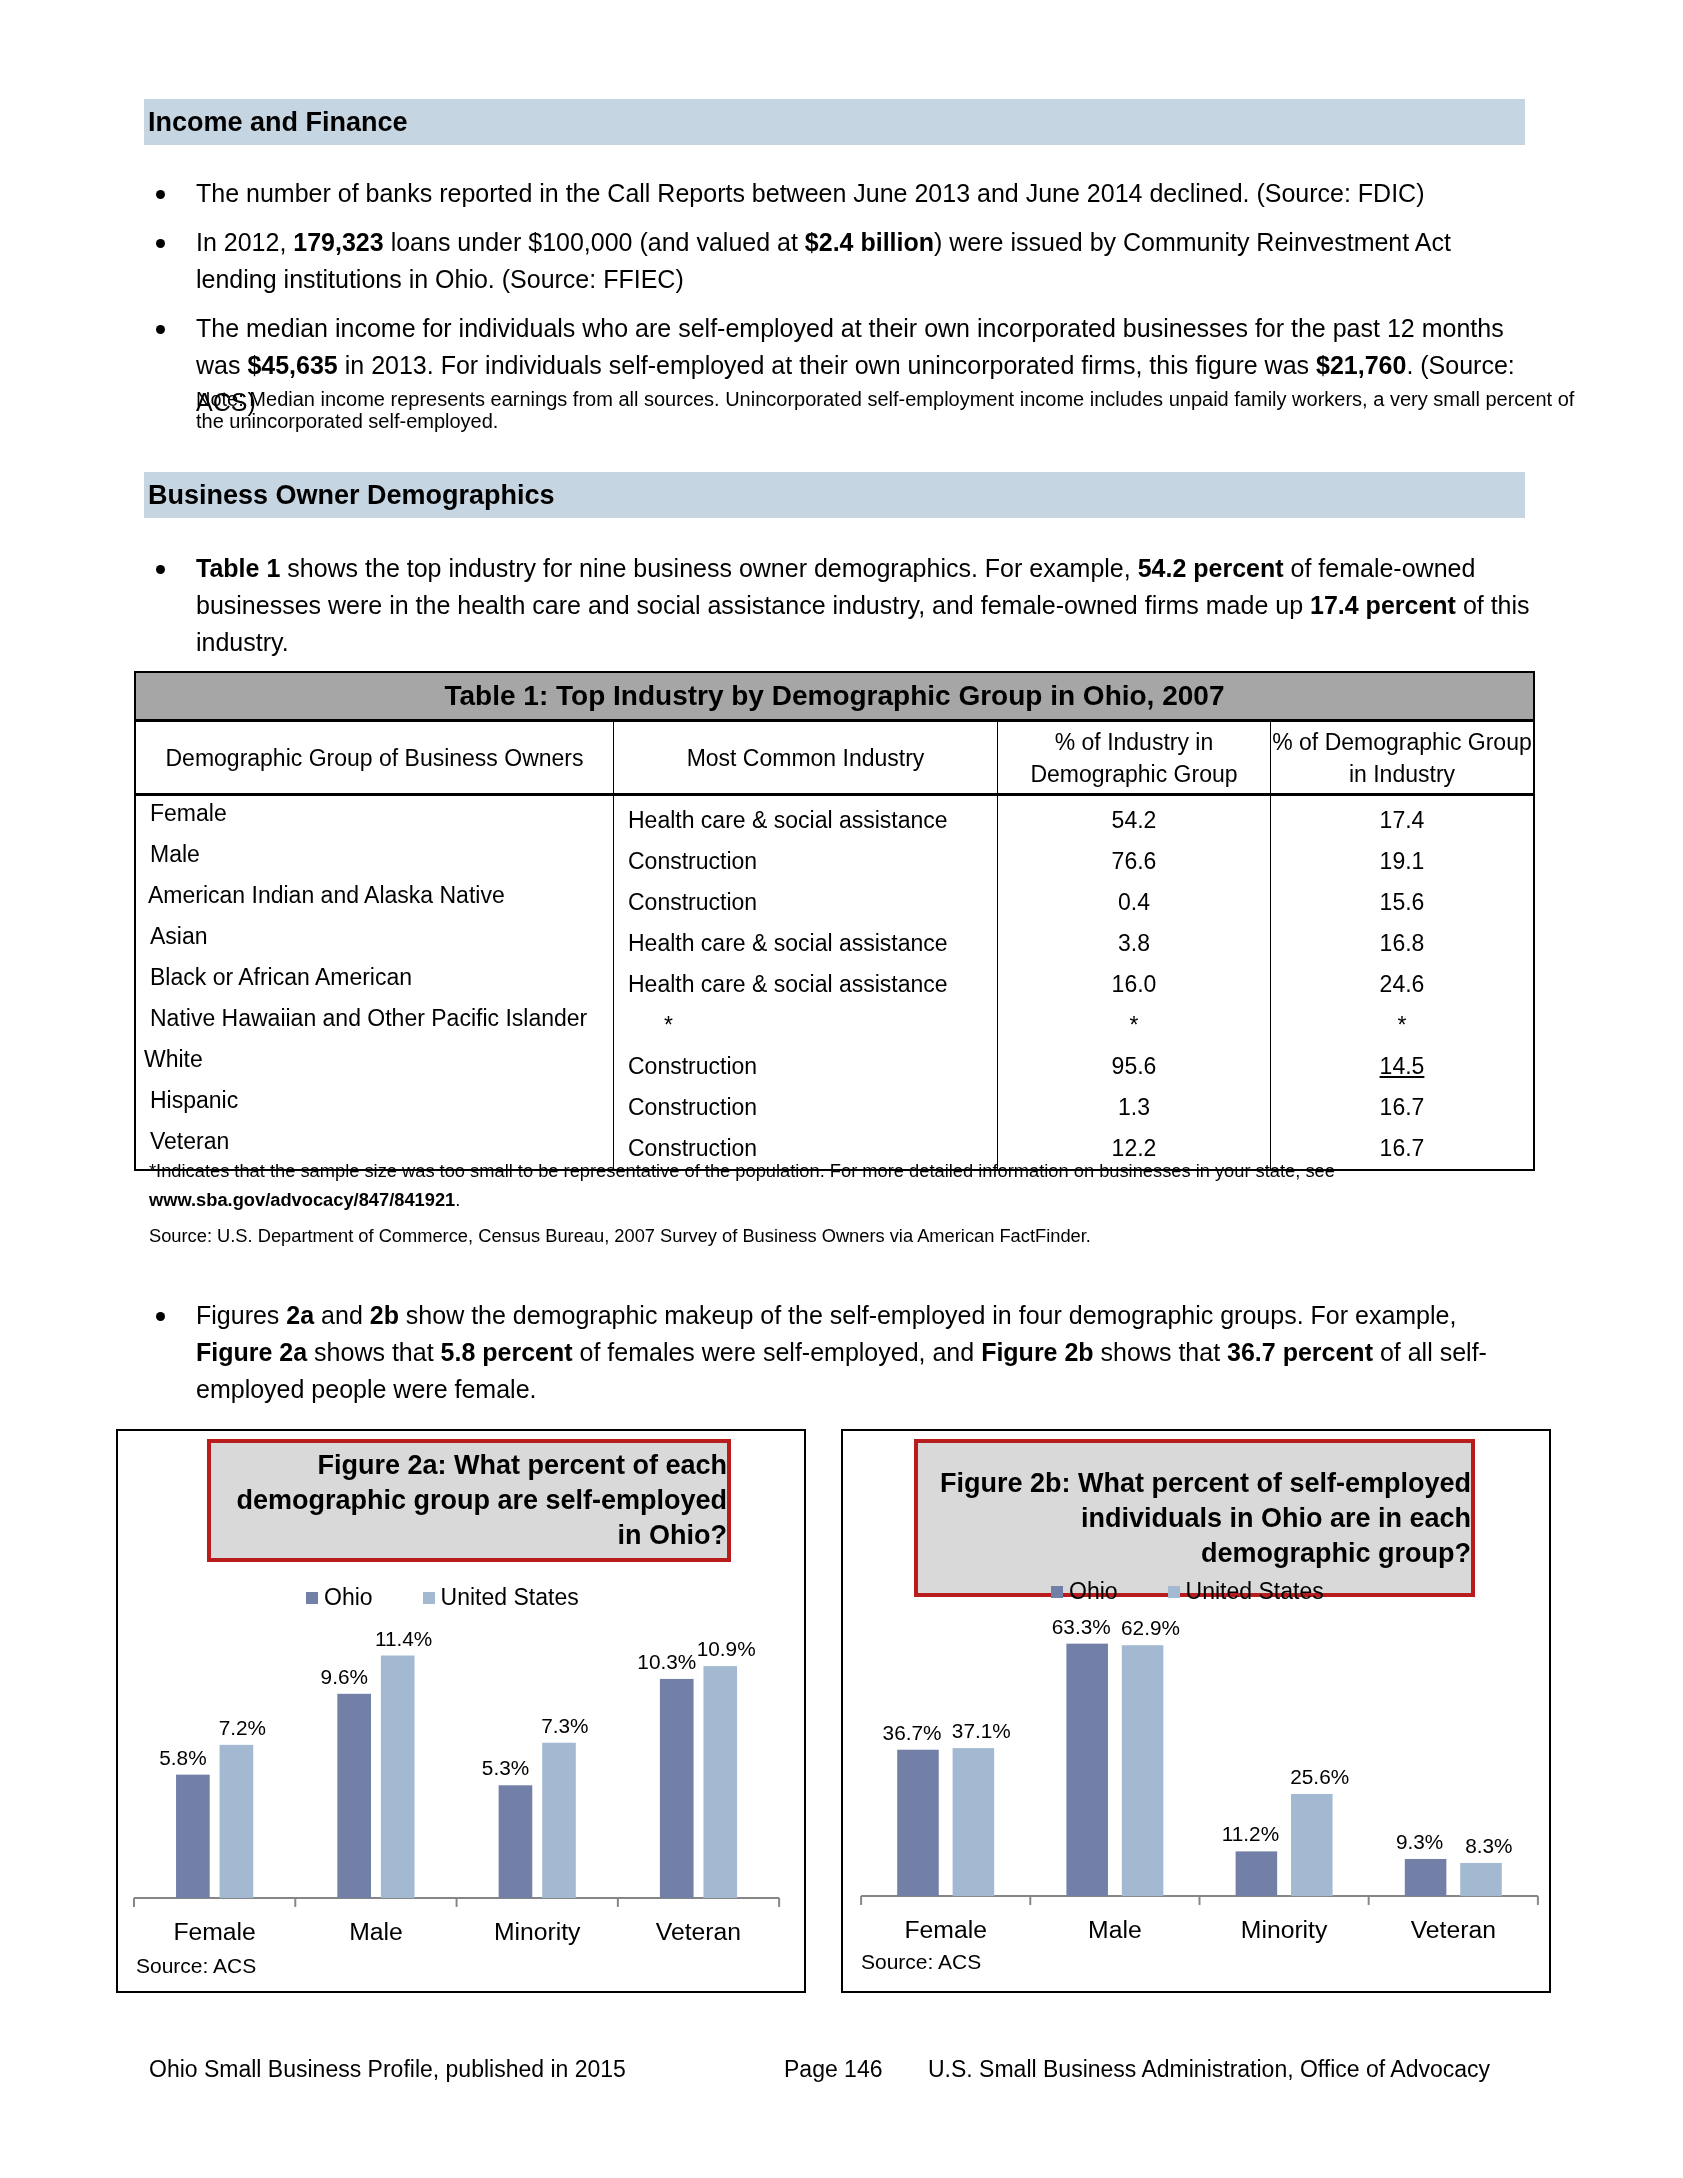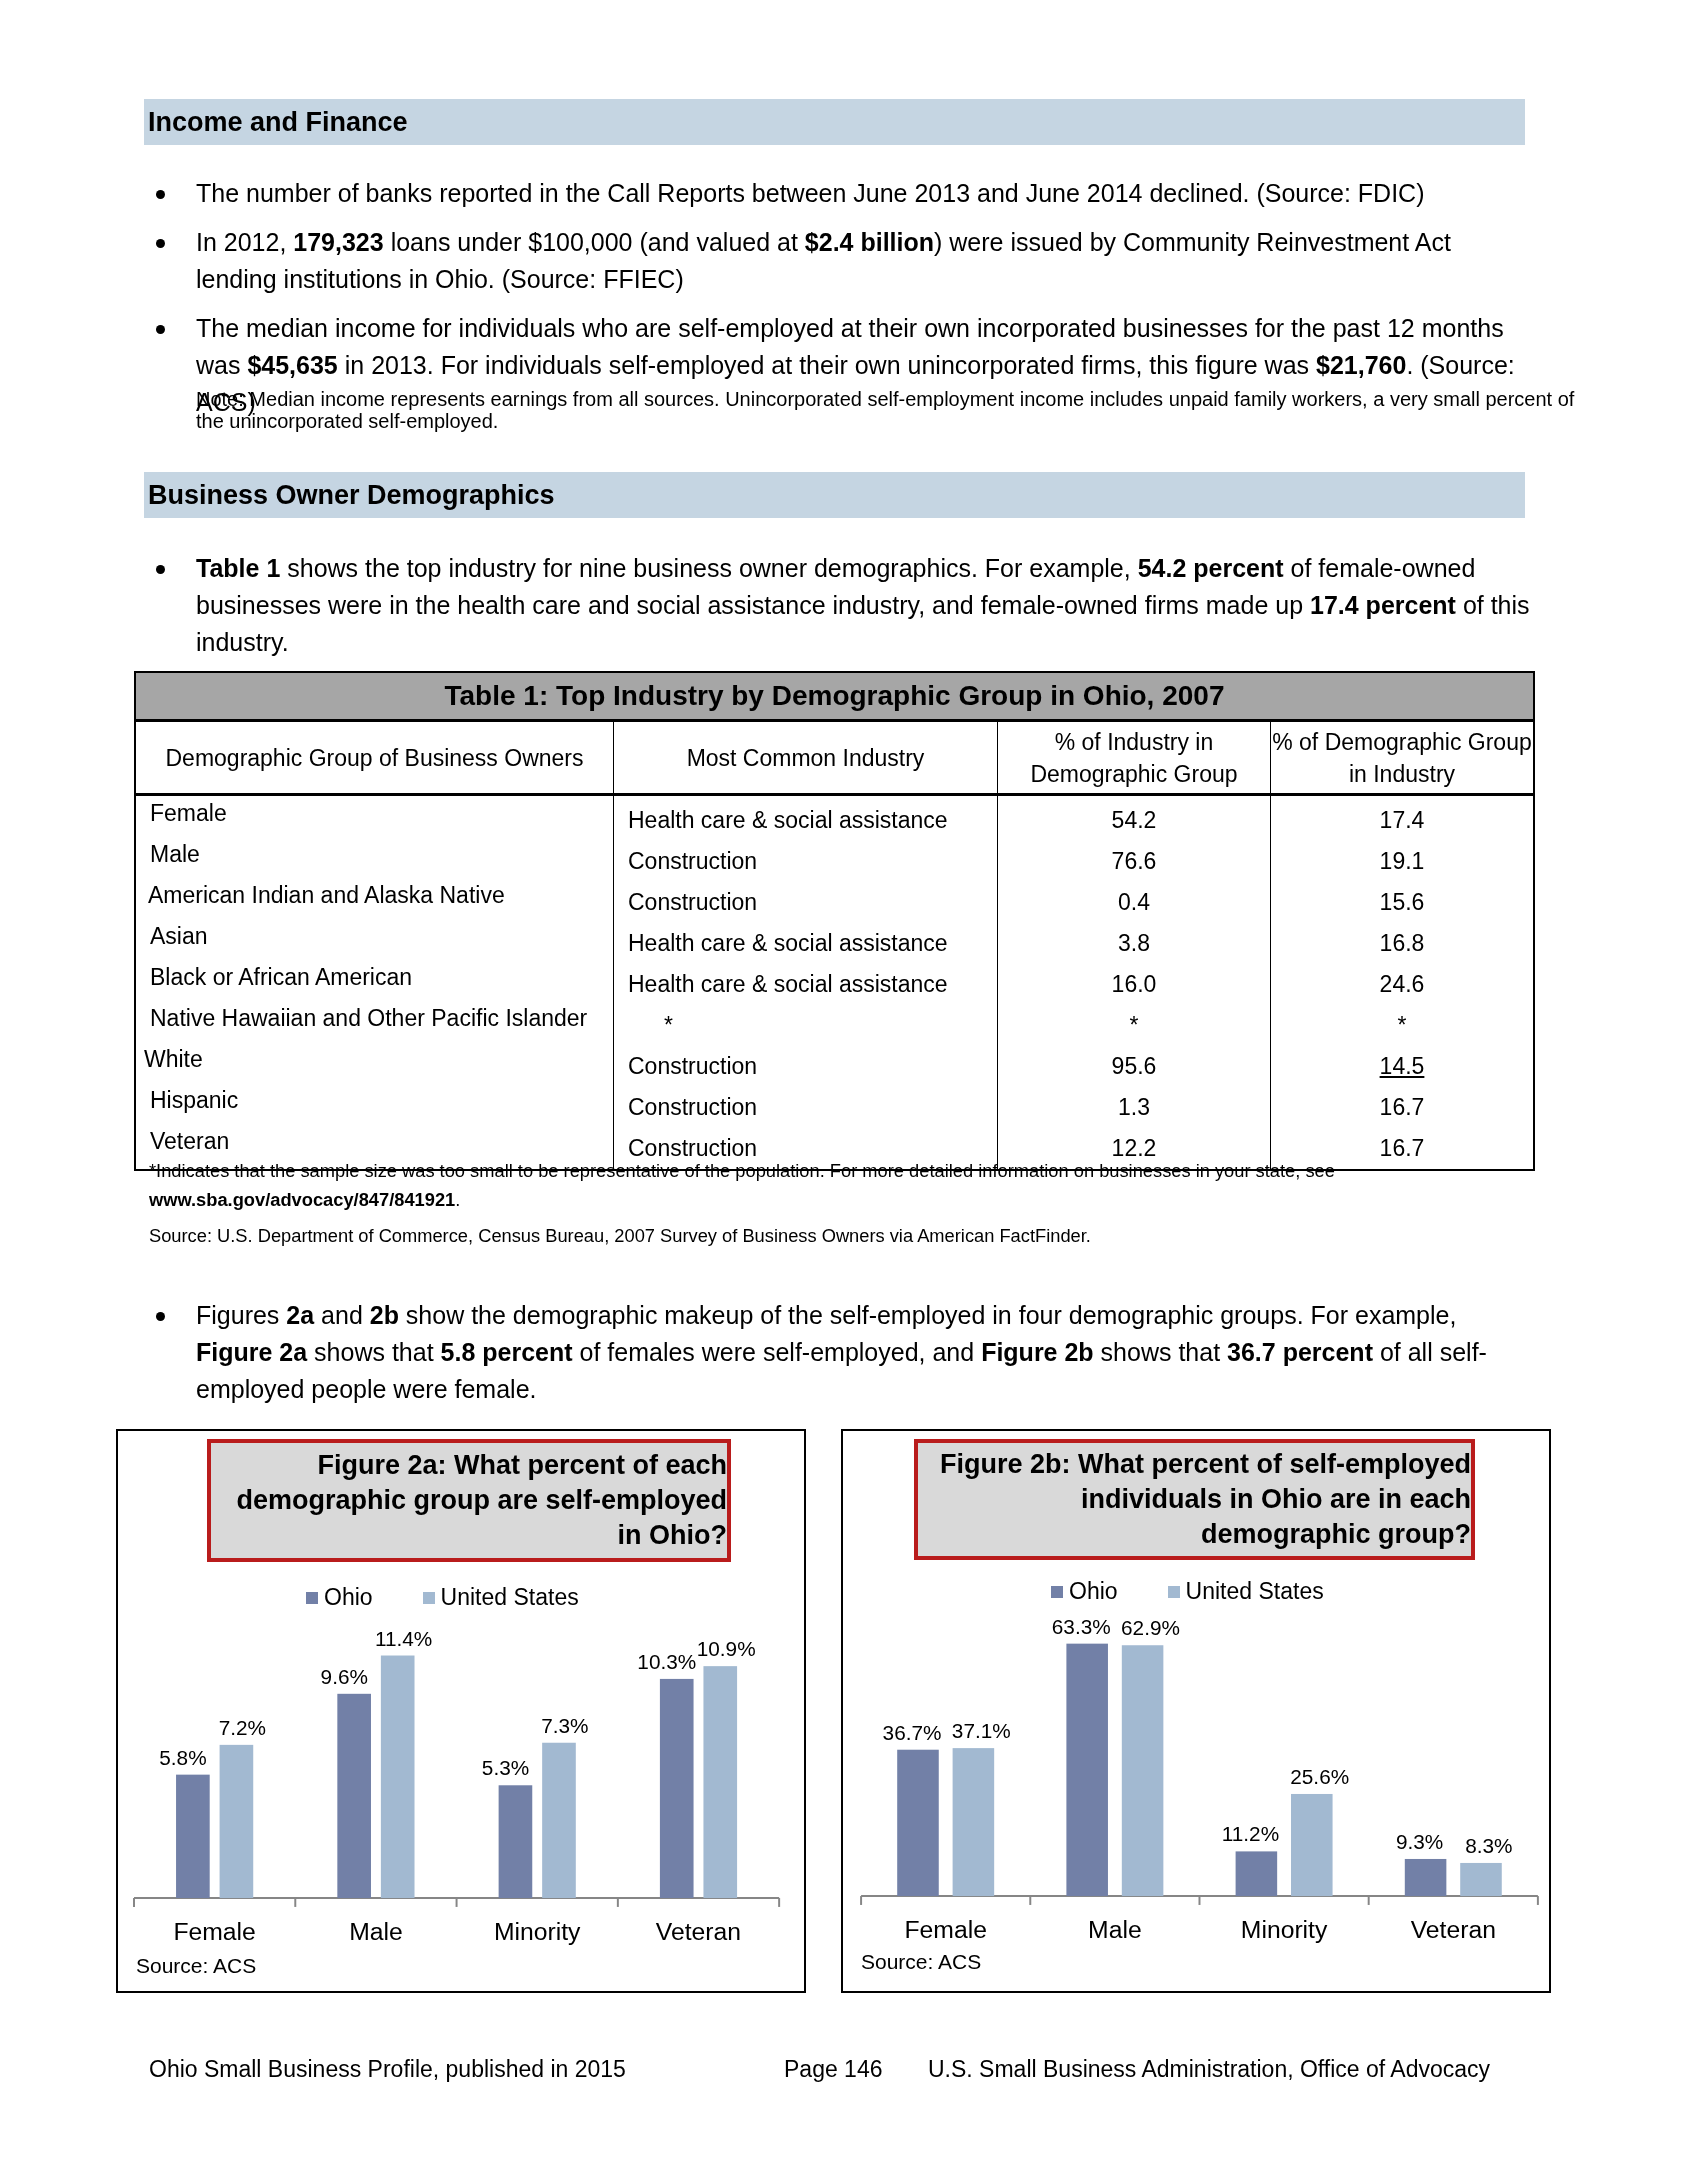--- a/index.html
+++ b/index.html
@@ -162,21 +162,21 @@
       <rect x="547.5" y="250.54999999999998" width="34" height="221.45000000000002" fill="#7280a7"></rect>
       <text x="554.5" y="240.54999999999998" text-anchor="middle" font-size="21" font-family="Liberation Sans, sans-serif" fill="#000">10.3%</text>
       <rect x="591.5" y="237.65" width="34" height="234.35" fill="#a2b9d1"></rect>
       <text x="614.5" y="227.65" text-anchor="middle" font-size="21" font-family="Liberation Sans, sans-serif" fill="#000">10.9%</text>
       <text x="586.5" y="514" text-anchor="middle" font-size="25" font-family="Liberation Sans, sans-serif" fill="#000">Veteran</text>
     </svg>
   <div class="src" style="top:523px;">Source: ACS</div>
 </div>
 
 <div class="fig" id="fig1" style="left:841px; width:710px;">
-  <div class="fig-title" style="left:71px; top:8px; width:561px; height:121px;">Figure 2b: What percent of self-employed individuals in Ohio are in each demographic group?</div>
+  <div class="fig-title" style="left:71px; top:8px; width:561px; height:158px;">Figure 2b: What percent of self-employed individuals in Ohio are in each demographic group?</div>
   <div class="legend" style="left:208px; top:147px;">
     <span class="item">
         <span class="sw" style="background:#7280a7;"></span>
         <span>Ohio</span>
       </span>
     <span class="item">
         <span class="sw" style="background:#a2b9d1;"></span>
         <span>United States</span>
       </span>
   </div>

